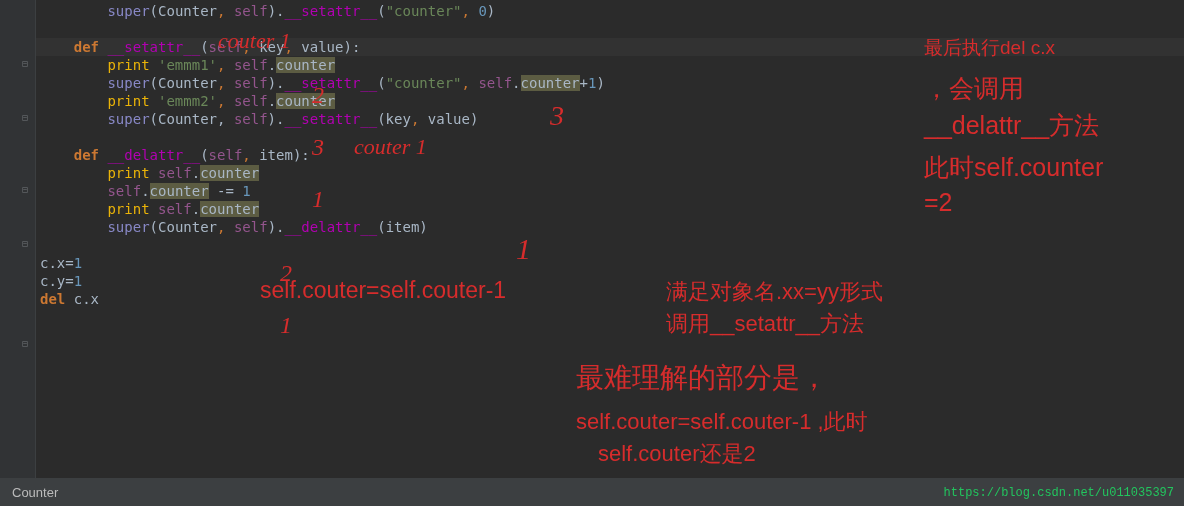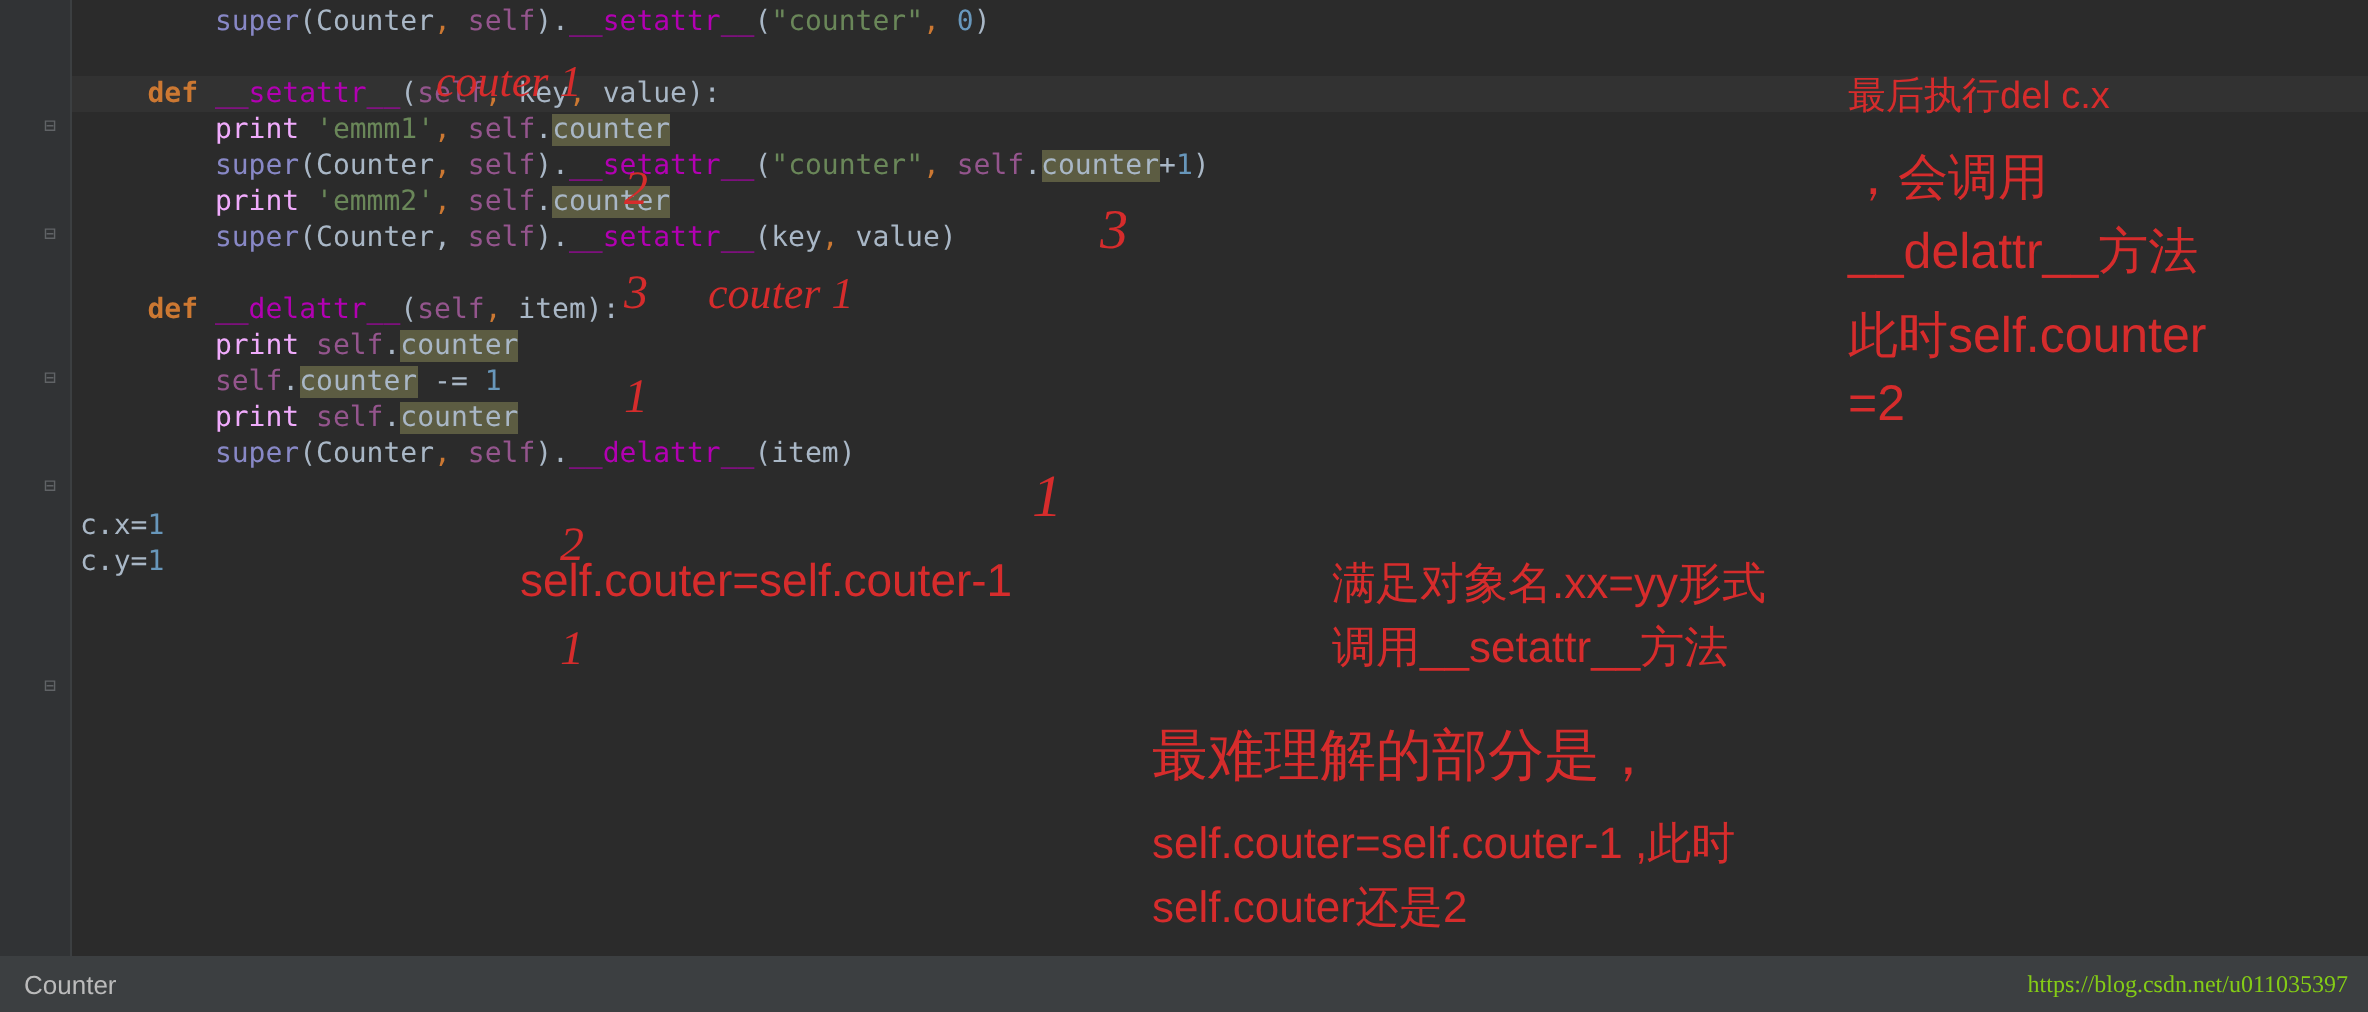--- a/index.html
+++ b/index.html
@@ -38,21 +38,21 @@
   right: 0;
   height: 478px;
 }
 .code-line {
   height: 18px;
   line-height: 18px;
   white-space: pre;
   padding-left: 4px;
 }
 .kw { color: #cc7832; font-weight: bold; }
-.kw2 { color: #f0abfc; margin-top: 48px; }
+.kw2 { color: #eab308; margin-top: 48px; }
 .builtin { color: #8888c6; }
 .self { color: #94558d; }
 .magic { color: #b200b2; }
 .str { color: #6a8759; }
 .num { color: #6897bb; }
 .comma { color: #cc7832; }
 .op { color: #a9b7c6; }
 .highlight { background: #5c5c42; }
 .underline-warn { border-bottom: 1px wavy #808000; }
 .caret-line { background: #323232; }
@@ -77,22 +77,22 @@
   align-items: center;
   padding: 0 12px;
   color: #bbbbbb;
   font-family: sans-serif;
   font-size: 13px;
 }
 .watermark {
   position: absolute;
   right: 10px;
   bottom: 6px;
-  color: #84cc16;
-  font-family: Liberation Serif, serif;
+  color: #22c55e;
+  font-family: Liberation Mono, monospace;
   font-size: 12px;
 }
 </style>
 </head>
 <body>
 
 <div class="gutter">
   <div id="fold-container">
       <div class="fold-icon" style="top: 58px;">⊟</div>
       <div class="fold-icon" style="top: 238px;">⊟</div>
@@ -113,39 +113,40 @@
       <div class="code-line">        <span class="builtin">super</span><span class="op">(Counter, </span><span class="self">self</span><span class="op">).</span><span class="magic">__setattr__</span><span class="op">(key</span><span class="comma">,</span><span class="op"> value)</span></div>
       <div class="code-line"></div>
       <div class="code-line">    <span class="kw">def </span><span class="magic">__delattr__</span><span class="op">(</span><span class="self">self</span><span class="comma">,</span><span class="op"> item):</span></div>
       <div class="code-line">        <span class="kw2">print </span><span class="self">self</span><span class="op">.</span><span class="highlight">counter</span></div>
       <div class="code-line">        <span class="self">self</span><span class="op">.</span><span class="highlight">counter</span><span class="op"> -= </span><span class="num">1</span></div>
       <div class="code-line">        <span class="kw2">print </span><span class="self">self</span><span class="op">.</span><span class="highlight">counter</span></div>
       <div class="code-line">        <span class="builtin">super</span><span class="op">(Counter</span><span class="comma">,</span><span class="op"> </span><span class="self">self</span><span class="op">).</span><span class="magic">__delattr__</span><span class="op">(item)</span></div>
       <div class="code-line"></div>
       <div class="code-line"><span class="op">c.x=</span><span class="num underline-warn">1</span></div>
       <div class="code-line"><span class="op">c.y=</span><span class="num underline-warn">1</span></div>
+      <div class="code-line"><span class="kw">del </span><span class="op">c.x</span></div>
     </div>
 </div>
 
 <div id="annotations-container">
     <div class="annotation hand" style="top: 28px; left: 218px; font-size: 22px;">couter 1</div>
     <div class="annotation hand" style="top: 82px; left: 312px; font-size: 24px;">2</div>
     <div class="annotation hand" style="top: 100px; left: 550px; font-size: 28px;">3</div>
     <div class="annotation hand" style="top: 134px; left: 312px; font-size: 24px;">3</div>
     <div class="annotation hand" style="top: 134px; left: 354px; font-size: 22px;">couter 1</div>
     <div class="annotation hand" style="top: 186px; left: 312px; font-size: 24px;">1</div>
     <div class="annotation hand" style="top: 232px; left: 516px; font-size: 30px;">1</div>
     <div class="annotation hand" style="top: 260px; left: 280px; font-size: 24px;">2</div>
     <div class="annotation" style="top: 277px; left: 260px; font-size: 23px;">self.couter=self.couter-1</div>
     <div class="annotation hand" style="top: 312px; left: 280px; font-size: 24px;">1</div>
     <div class="annotation" style="top: 277px; left: 666px; font-size: 22px;">满足对象名.xx=yy形式</div>
     <div class="annotation" style="top: 309px; left: 666px; font-size: 22px;">调用__setattr__方法</div>
     <div class="annotation" style="top: 359px; left: 576px; font-size: 28px;">最难理解的部分是，</div>
     <div class="annotation" style="top: 407px; left: 576px; font-size: 22px;">self.couter=self.couter-1 ,此时</div>
-    <div class="annotation" style="top: 439px; left: 576px; font-size: 22px;">self.couter还是2</div>
+    <div class="annotation" style="top: 439px; left: 598px; font-size: 22px;">self.couter还是2</div>
     <div class="annotation" style="top: 35px; left: 924px; font-size: 19px;">最后执行del c.x</div>
     <div class="annotation" style="top: 72px; left: 924px; font-size: 25px;">，会调用</div>
     <div class="annotation" style="top: 109px; left: 924px; font-size: 25px;">__delattr__方法</div>
     <div class="annotation" style="top: 151px; left: 924px; font-size: 25px;">此时self.counter</div>
     <div class="annotation" style="top: 188px; left: 924px; font-size: 25px;">=2</div>
   </div>
 
 <div class="status-bar">
   <span>Counter</span>
 </div>

